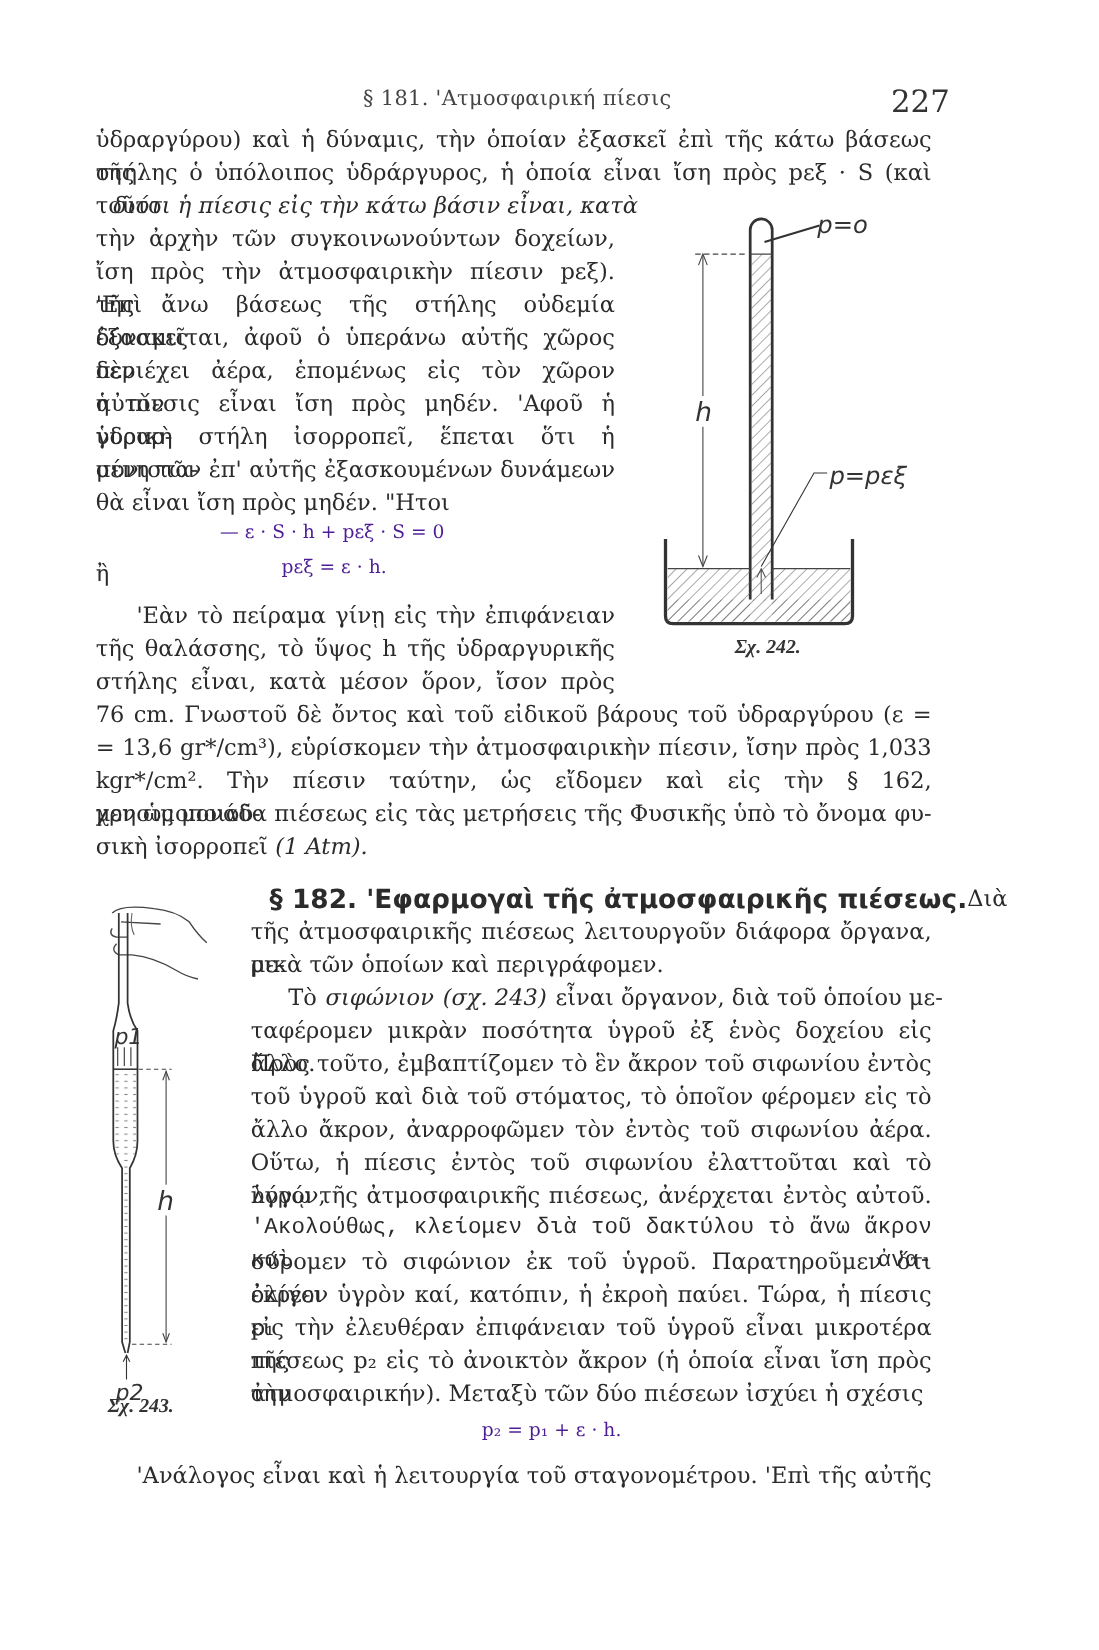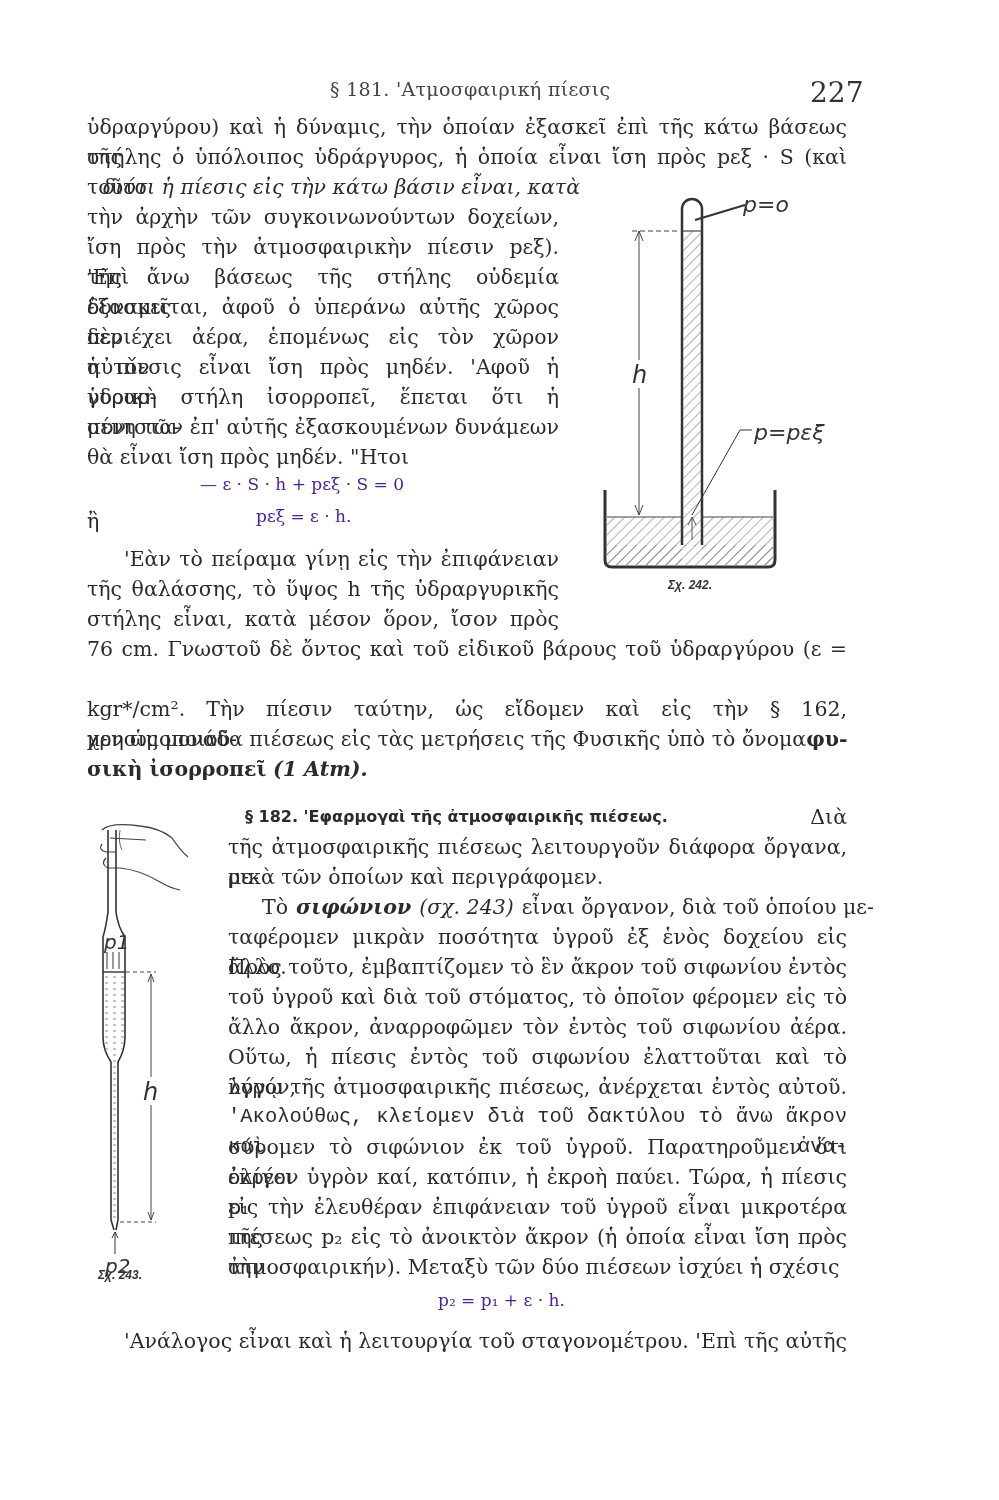--- a/index.html
+++ b/index.html
@@ -5,24 +5,24 @@
   html, body { margin: 0; padding: 0; background: #ffffff; }
   body { width: 999px; height: 1500px; position: relative; overflow: hidden;
          font-family: "DejaVu Serif", "Liberation Serif", serif; color: #2a2a2a; }
   .page { position: absolute; left: 0; top: 0; width: 999px; height: 1500px; }
   .header { position: absolute; top: 76px; left: 0; width: 999px; height: 30px; }
   .header-title { position: absolute; left: 330px; top: 2px; font-size: 19px; color: #444; letter-spacing: 0.3px; }
   .page-number { position: absolute; left: 810px; top: 0px; font-size: 28px; color: #333; }
   .line { position: absolute; font-size: 20.5px; line-height: 30px; white-space: nowrap; color: #2b2b2b; }
   .justify { text-align: justify; text-align-last: justify; white-space: normal; }
   .eq { position: absolute; font-size: 17px; white-space: nowrap; color: #4c1d95; }
-  .caption { position: absolute; font-style: italic; font-weight: bold; font-size: 12px; color: #333;
-             font-family: Liberation Sans, sans-serif; }
-  .bold { font-weight: bold; }
-  .bold-sans { font-weight: bold; font-family: "DejaVu Sans", "Liberation Sans", sans-serif; font-size: 16px; }
+  .caption { position: absolute; font-style: italic; font-weight: bold; font-size: 18px; color: #333;
+             font-family: Liberation Serif, serif; }
+  .bold { font-weight: normal; }
+  .bold-sans { font-weight: bold; font-family: "DejaVu Sans", "Liberation Sans", sans-serif; font-size: 24px; }
   .ital { font-style: italic; }
   svg text { font-family: "DejaVu Sans", "Liberation Sans", sans-serif; }
 </style>
 </head>
 <body>
 
 <div class="page">
 
   <div class="header">
     <span class="header-title">§ 181. 'Ατμοσφαιρική πίεσις</span>
@@ -44,20 +44,21 @@
   <div class="line" style="left:87px; top:442px;">θὰ εἶναι ἴση πρὸς μηδέν. "Ητοι</div>
 
   <div class="eq" style="left:200px; top:474px;">— ε · S · h + pεξ · S = 0</div>
   <div class="line" style="left:87px; top:506px;">ἢ</div>
   <div class="eq" style="left:256px; top:506px;">pεξ = ε · h.</div>
 
   <div class="line justify" style="left:124px; top:544px; width:435px;">'Εὰν τὸ πείραμα γίνῃ εἰς τὴν ἐπιφάνειαν</div>
   <div class="line justify" style="left:87px; top:574px; width:472px;">τῆς θαλάσσης, τὸ ὕψος h τῆς ὑδραργυρικῆς</div>
   <div class="line justify" style="left:87px; top:604px; width:472px;">στήλης εἶναι, κατὰ μέσον ὅρον, ἴσον πρὸς</div>
   <div class="line justify" style="left:87px; top:634px; width:760px;">76 cm. Γνωστοῦ δὲ ὄντος καὶ τοῦ εἰδικοῦ βάρους τοῦ ὑδραργύρου (ε =</div>
+  <div class="line justify" style="left:87px; top:664px; width:760px;">= 13,6 gr*/cm³), εὑρίσκομεν τὴν ἀτμοσφαιρικὴν πίεσιν, ἴσην πρὸς 1,033</div>
   <div class="line justify" style="left:87px; top:694px; width:760px;">kgr*/cm². Τὴν πίεσιν ταύτην, ὡς εἴδομεν καὶ εἰς τὴν § 162, χρησιμοποιοῦ-</div>
   <div class="line" style="left:87px; top:724px; width:760px; display:flex; justify-content:space-between;">
     <span>μεν ὡς μονάδα πιέσεως εἰς τὰς μετρήσεις τῆς Φυσικῆς ὑπὸ τὸ ὄνομα</span>
     <span class="bold">φυ-</span>
   </div>
   <div class="line" style="left:87px; top:754px;">
     <span class="bold">σικὴ ἰσορροπεῖ</span>
     <span class="bold ital">(1 Atm).</span>
   </div>
 

